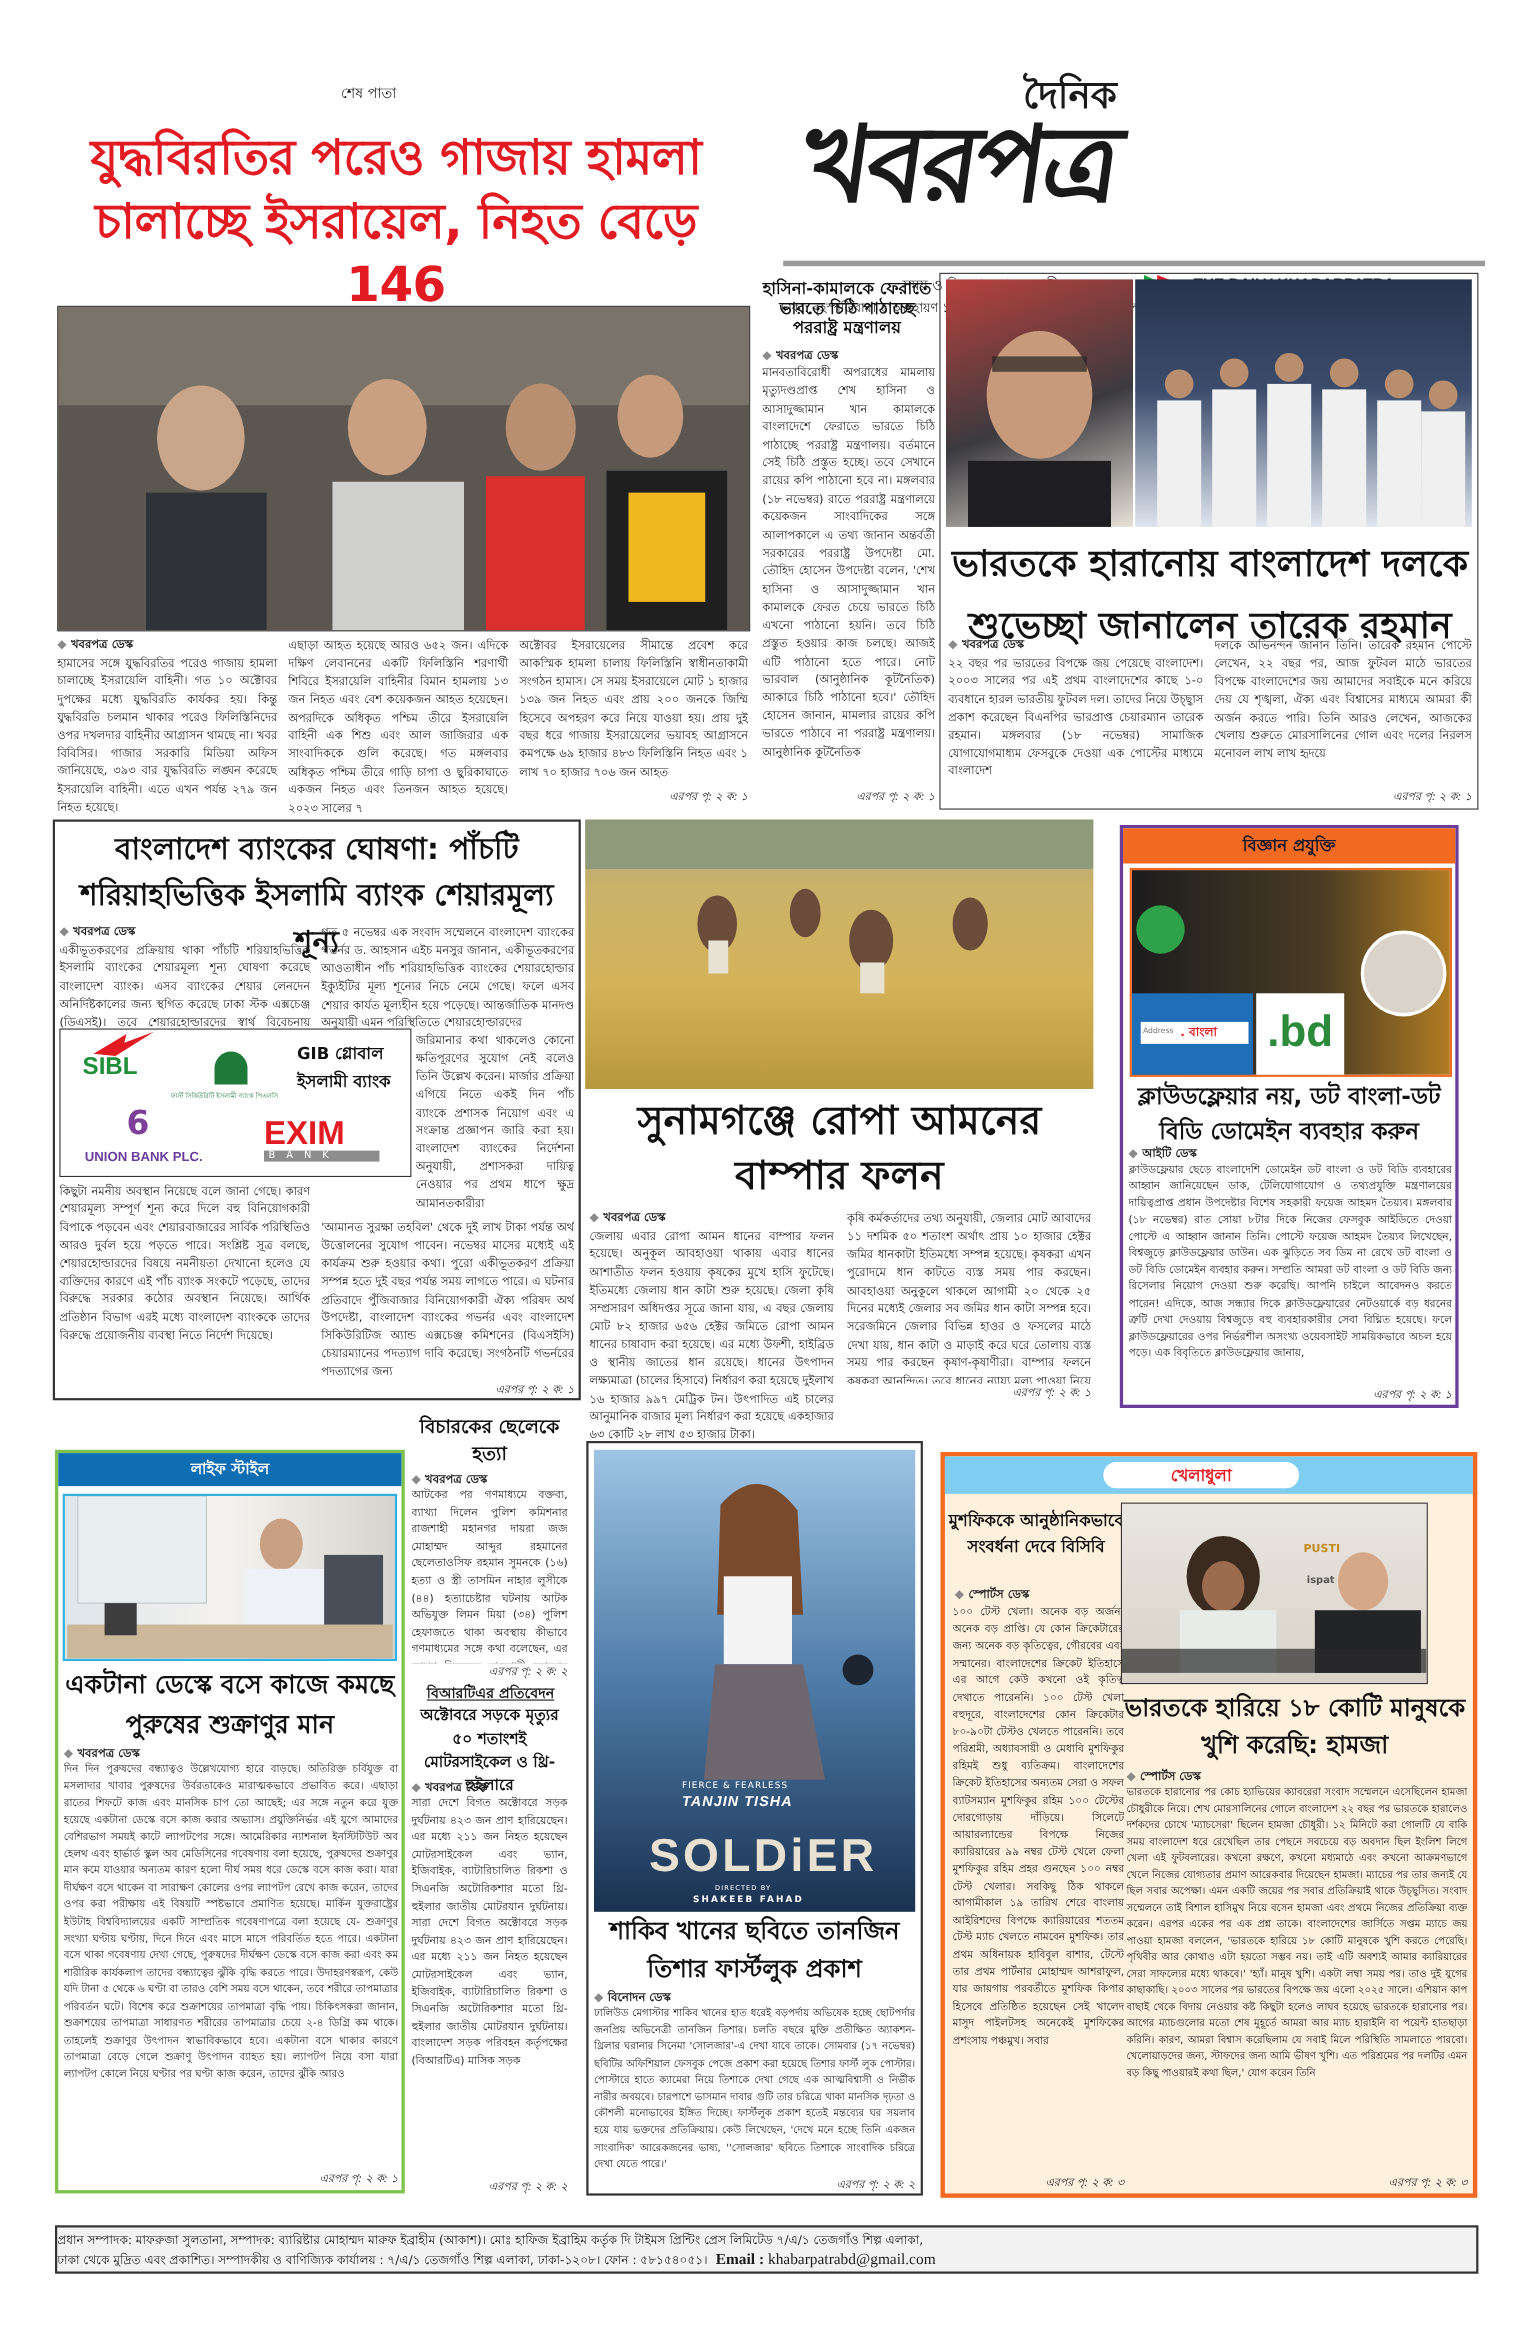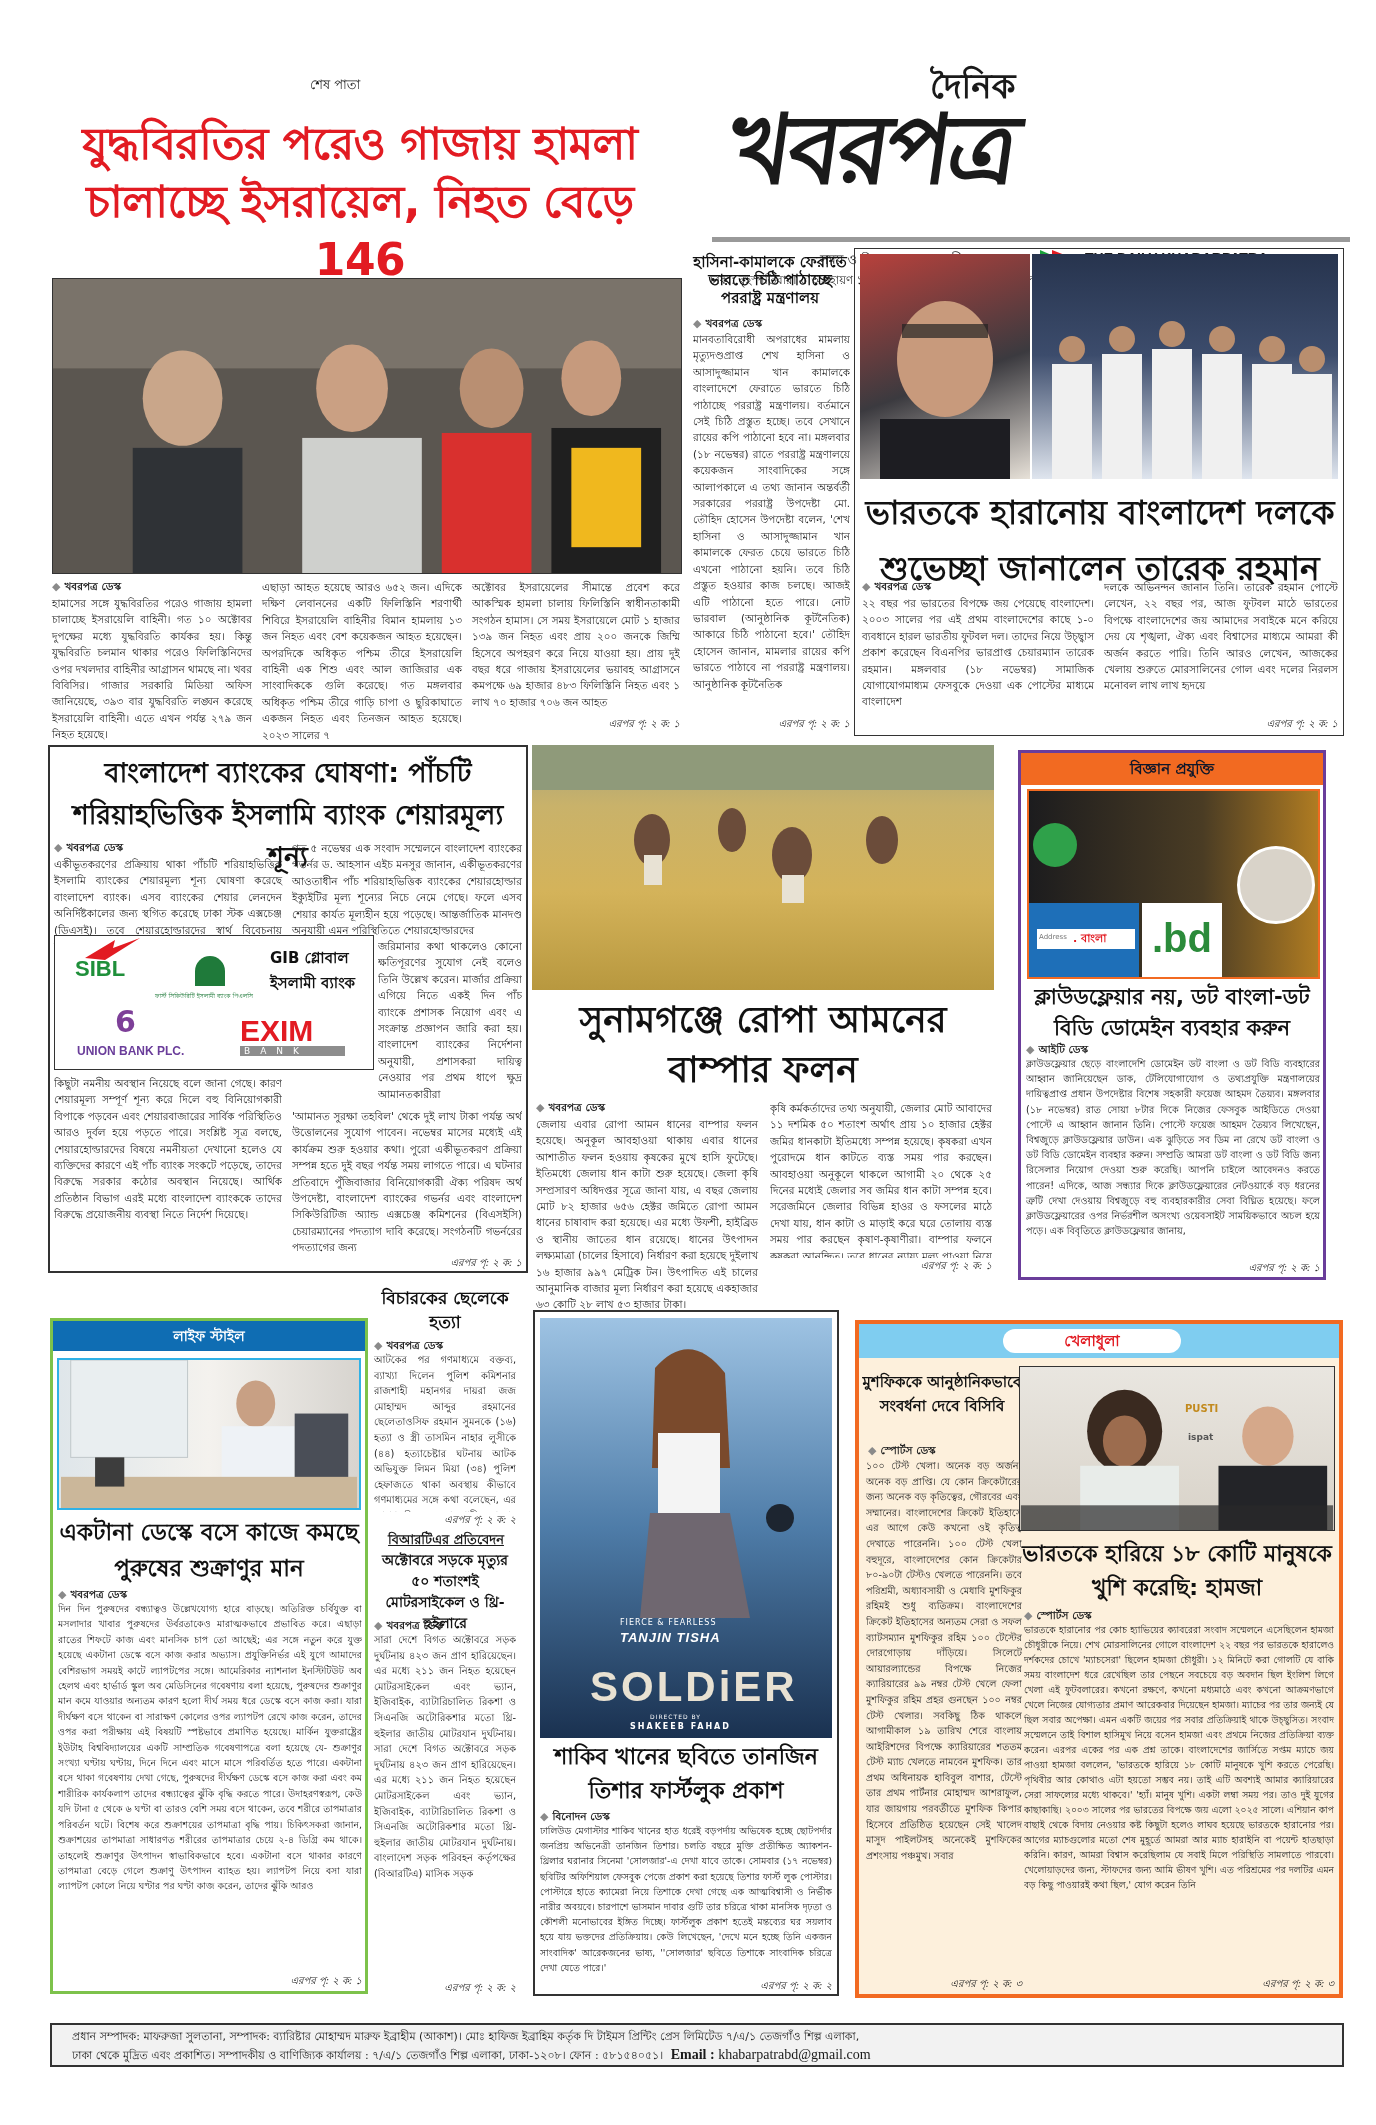--- a/index.html
+++ b/index.html
@@ -224,37 +224,37 @@
 
 <div class="abs" style="left:855px;top:1320px;width:488px;height:678px;border:4px solid #f26a21;background:#fdf0dc;"></div>
 <div class="abs" style="left:859px;top:1324px;width:480px;height:34px;background:#7fcdf0;"></div>
 <div class="abs" style="left:1003px;top:1329px;width:178px;height:24px;border-radius:12px;background:#fff;color:#e21b22;font-weight:bold;font-size:15px;text-align:center;line-height:24px;">খেলাধুলা</div>
 
 <div class="abs hl" style="left:862px;top:1370px;width:160px;font-size:15px;line-height:24px;">মুশফিককে আনুষ্ঠানিকভাবে সংবর্ধনা দেবে বিসিবি</div>
 <div class="abs byline" style="left:868px;top:1443px;"><span class="dia">◆</span><span>স্পোর্টস ডেস্ক</span></div>
 <div class="col body-text" style="left:866px;top:1458px;width:156px;height:518px;overflow:hidden;font-size:9.6px;line-height:15.6px;">১০০ টেস্ট খেলা। অনেক বড় অর্জন। অনেক বড় প্রাপ্তি। যে কোন ক্রিকেটারের জন্য অনেক বড় কৃতিত্বের, গৌরবের এবং সম্মানের। বাংলাদেশের ক্রিকেট ইতিহাসে এর আগে কেউ কখনো ওই কৃতিত্ব দেখাতে পারেননি। ১০০ টেস্ট খেলা বহুদূরে, বাংলাদেশের কোন ক্রিকেটার ৮০-৯০টা টেস্টও খেলতে পারেননি। তবে পরিশ্রমী, অধ্যাবসায়ী ও মেধাবি মুশফিকুর রহিমই শুধু ব্যতিক্রম। বাংলাদেশের ক্রিকেট ইতিহাসের অন্যতম সেরা ও সফল ব্যাটসম্যান মুশফিকুর রহিম ১০০ টেস্টের দোরগোড়ায় দাঁড়িয়ে। সিলেটে আয়ারল্যান্ডের বিপক্ষে নিজের ক্যারিয়ারের ৯৯ নম্বর টেস্ট খেলে ফেলা মুশফিকুর রহিম প্রহর গুনছেন ১০০ নম্বর টেস্ট খেলার। সবকিছু ঠিক থাকলে আগামীকাল ১৯ তারিখ শেরে বাংলায় আইরিশদের বিপক্ষে ক্যারিয়ারের শততম টেস্ট ম্যাচ খেলতে নামবেন মুশফিক। তার প্রথম অধিনায়ক হাবিবুল বাশার, টেস্টে তার প্রথম পার্টনার মোহাম্মদ আশরাফুল, যার জায়গায় পরবর্তীতে মুশফিক কিপার হিসেবে প্রতিষ্ঠিত হয়েছেন সেই খালেদ মাসুদ পাইলটসহ অনেকেই মুশফিকের প্রশংসায় পঞ্চমুখ। সবার</div>
 <div class="abs cont" style="left:920px;top:1976px;width:102px;">এরপর পৃ: ২ ক: ৩</div>
 
-<div class="abs img" style="left:1019px;top:1366px;width:316px;height:165px;border:1px solid #333;background:linear-gradient(180deg,#e9e6e0 0%,#d8d2c8 100%);">
+<div class="abs img" style="left:1019px;top:1366px;width:279px;height:165px;border:1px solid #333;background:linear-gradient(180deg,#e9e6e0 0%,#d8d2c8 100%);">
   <svg width="100%" height="100%" viewBox="0 0 316 165">
     <ellipse cx="105" cy="65" rx="38" ry="42" fill="#3a2a20"></ellipse>
     <ellipse cx="105" cy="75" rx="22" ry="26" fill="#9c6c4e"></ellipse>
     <rect x="60" y="100" width="100" height="65" fill="#e8ece9"></rect>
     <ellipse cx="250" cy="70" rx="26" ry="30" fill="#d5a88a"></ellipse>
     <rect x="200" y="100" width="110" height="65" fill="#232428"></rect>
     <rect x="0" y="140" width="316" height="25" fill="#2a2a2a" opacity="0.7"></rect>
   </svg>
   <div class="abs" style="left:165px;top:36px;font-size:10px;font-weight:bold;color:#c28a1e;">PUSTI</div>
   <div class="abs" style="left:168px;top:65px;font-size:9px;font-weight:bold;color:#555;">ispat</div>
 </div>
 <div class="abs hl" style="left:1019px;top:1537px;width:316px;font-size:22px;line-height:34px;">ভারতকে হারিয়ে ১৮ কোটি মানুষকে খুশি করেছি: হামজা</div>
 <div class="abs byline" style="left:1024px;top:1608px;"><span class="dia">◆</span><span>স্পোর্টস ডেস্ক</span></div>
 <div class="col body-text" style="left:1024px;top:1622px;width:310px;height:354px;overflow:hidden;font-size:9.2px;line-height:15px;">ভারতকে হারানোর পর কোচ হ্যাভিয়ের ক্যাবরেরা সংবাদ সম্মেলনে এসেছিলেন হামজা চৌধুরীকে নিয়ে। শেখ মোরসালিনের গোলে বাংলাদেশ ২২ বছর পর ভারতকে হারালেও দর্শকদের চোখে 'ম্যাচসেরা' ছিলেন হামজা চৌধুরী। ১২ মিনিটে করা গোলটি যে বাকি সময় বাংলাদেশ ধরে রেখেছিল তার পেছনে সবচেয়ে বড় অবদান ছিল ইংলিশ লিগে খেলা এই ফুটবলারের। কখনো রক্ষণে, কখনো মধ্যমাঠে এবং কখনো আক্রমণভাগে খেলে নিজের যোগ্যতার প্রমাণ আরেকবার দিয়েছেন হামজা। ম্যাচের পর তার জন্যই যে ছিল সবার অপেক্ষা। এমন একটি জয়ের পর সবার প্রতিক্রিয়াই থাকে উচ্ছ্বসিত। সংবাদ সম্মেলনে তাই বিশাল হাসিমুখ নিয়ে বসেন হামজা এবং প্রথমে নিজের প্রতিক্রিয়া ব্যক্ত করেন। এরপর একের পর এক প্রশ্ন তাকে। বাংলাদেশের জার্সিতে সপ্তম ম্যাচে জয় পাওয়া হামজা বললেন, 'ভারতকে হারিয়ে ১৮ কোটি মানুষকে খুশি করতে পেরেছি। পৃথিবীর আর কোথাও এটা হয়তো সম্ভব নয়। তাই এটি অবশ্যই আমার ক্যারিয়ারের সেরা সাফল্যের মধ্যে থাকবে।' 'হ্যাঁ। মানুষ খুশি। একটা লম্বা সময় পর। তাও দুই যুগের কাছাকাছি। ২০০৩ সালের পর ভারতের বিপক্ষে জয় এলো ২০২৫ সালে। এশিয়ান কাপ বাছাই থেকে বিদায় নেওয়ার কষ্ট কিছুটা হলেও লাঘব হয়েছে ভারতকে হারানোর পর। আগের ম্যাচগুলোর মতো শেষ মুহূর্তে আমরা আর ম্যাচ হারাইনি বা পয়েন্ট হাতছাড়া করিনি। কারণ, আমরা বিশ্বাস করেছিলাম যে সবাই মিলে পরিস্থিতি সামলাতে পারবো। খেলোয়াড়দের জন্য, স্টাফদের জন্য আমি ভীষণ খুশি। এত পরিশ্রমের পর দলটির এমন বড় কিছু পাওয়ারই কথা ছিল,' যোগ করেন তিনি</div>
 <div class="abs cont" style="left:1220px;top:1976px;width:114px;">এরপর পৃ: ২ ক: ৩</div>
 
-<div class="abs" style="left:50px;top:2023px;width:1294px;height:44px;border:2px solid #333;background:#f2f2f2;padding:3px 20px;font-size:11px;line-height:18px;">
+<div class="abs" style="left:50px;top:2023px;width:1294px;height:44px;border:2px solid #333;background:#f2f2f2;padding:3px 0;font-size:11px;line-height:18px;">
   <div style="white-space:nowrap;overflow:hidden;">প্রধান সম্পাদক: মাফরুজা সুলতানা, সম্পাদক: ব্যারিষ্টার মোহাম্মদ মারুফ ইব্রাহীম (আকাশ)। মোঃ হাফিজ ইব্রাহিম কর্তৃক দি টাইমস প্রিন্টিং প্রেস লিমিটেড ৭/এ/১ তেজগাঁও শিল্প এলাকা,</div>
   <div style="white-space:nowrap;overflow:hidden;">
     <span>ঢাকা থেকে মুদ্রিত এবং প্রকাশিত। সম্পাদকীয় ও বাণিজ্যিক কার্যালয় : ৭/এ/১ তেজগাঁও শিল্প এলাকা, ঢাকা-১২০৮। ফোন : ৫৮১৫৪০৫১।</span>
     <span style="font-family:'Liberation Serif',serif;font-weight:bold;font-size:14px;margin-left:4px;">Email :</span>
     <span style="font-family:'Liberation Serif',serif;font-size:14px;">khabarpatrabd@gmail.com</span>
   </div>
 </div>
 
 </body></html>

